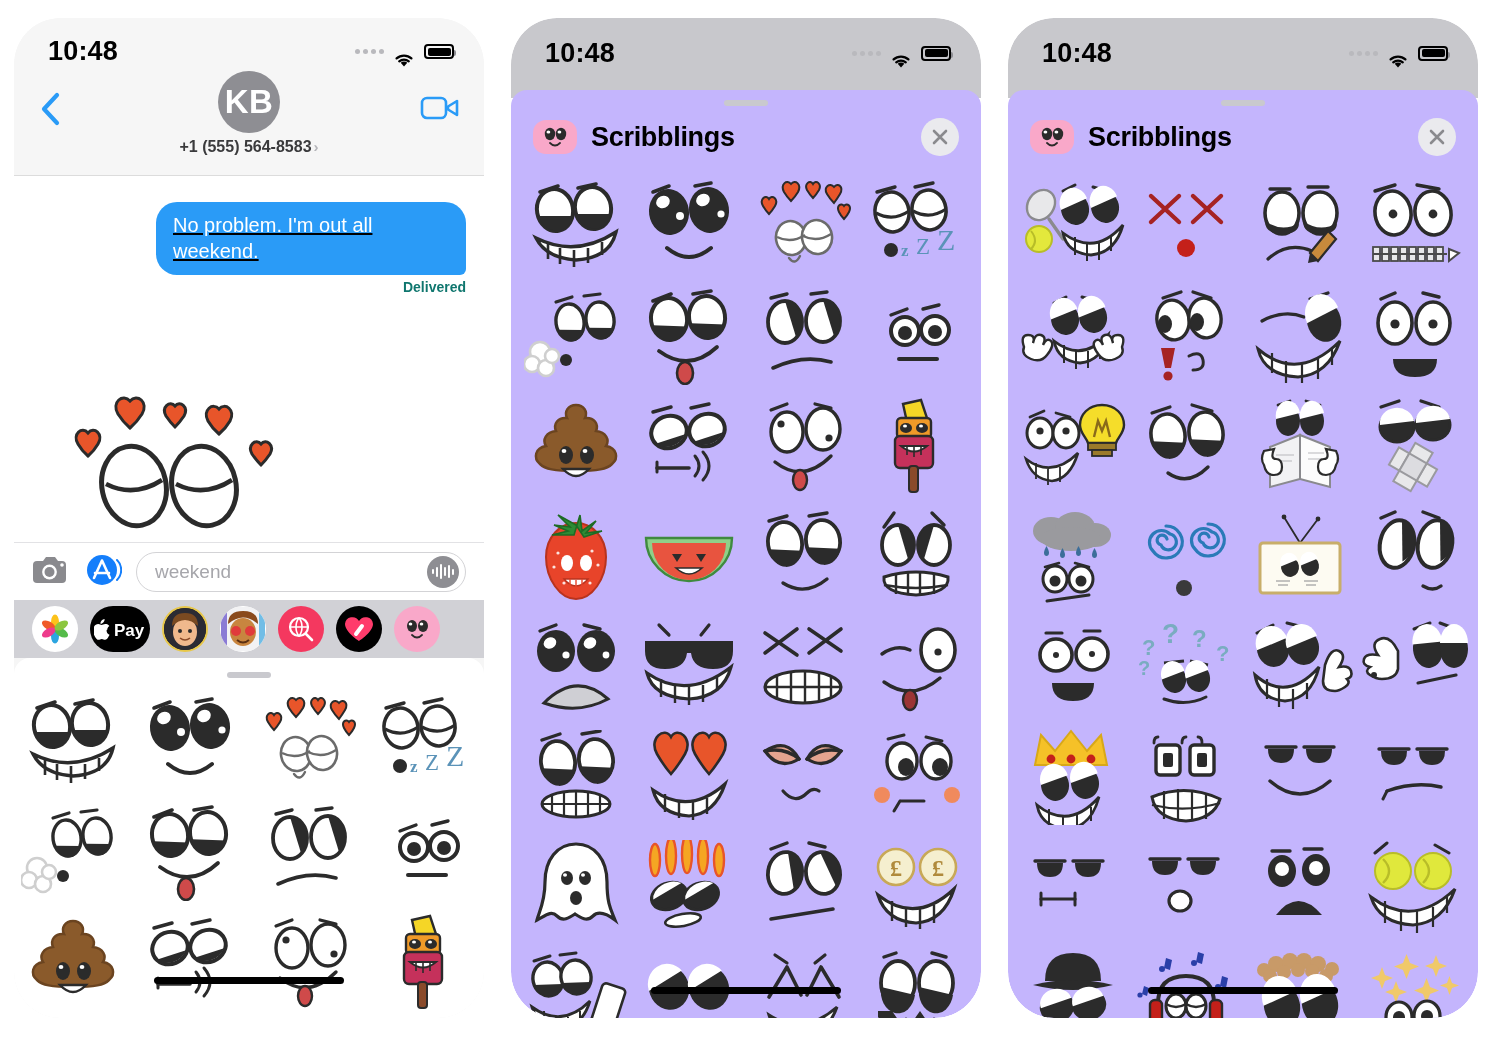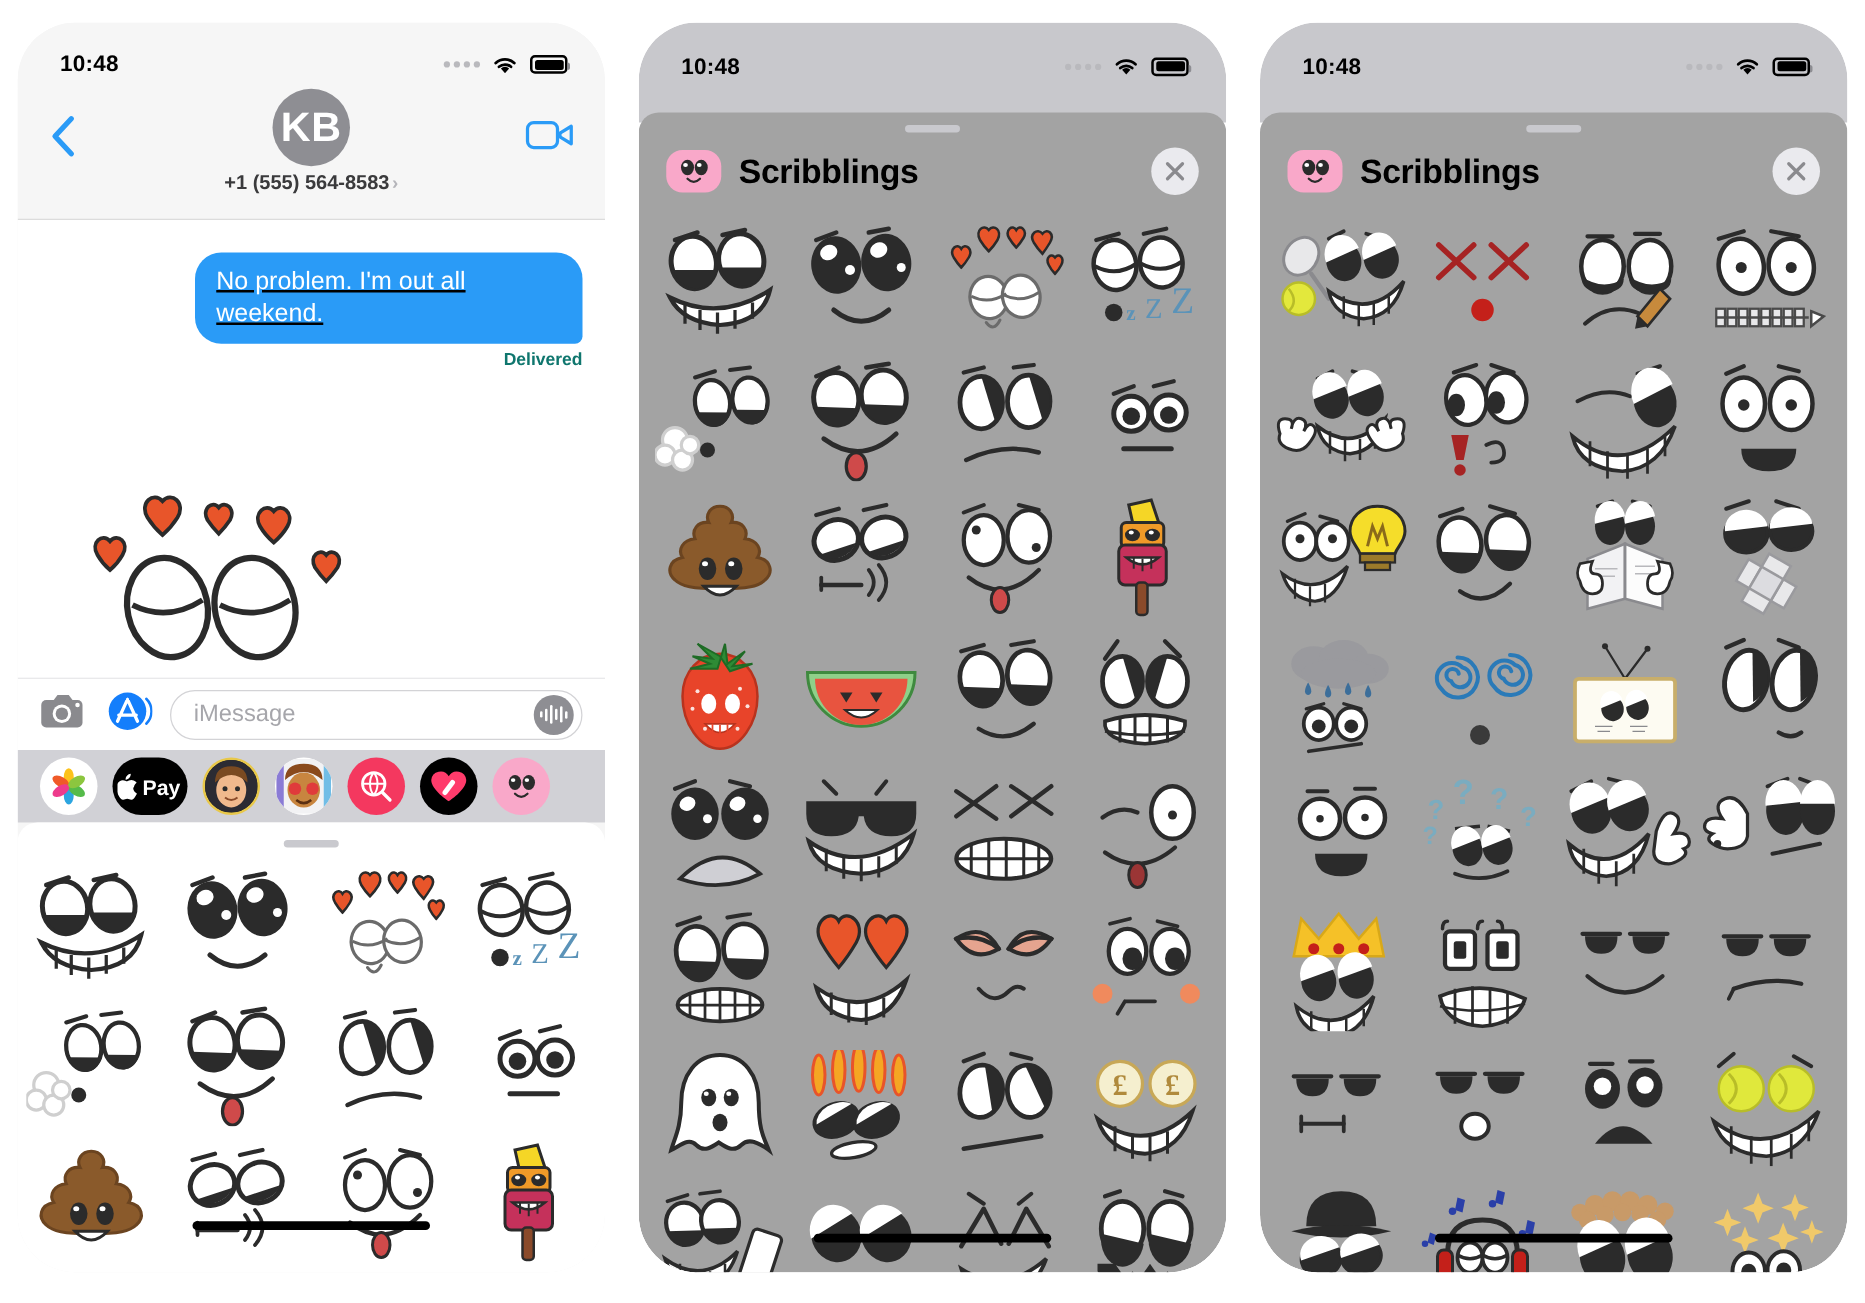--- a/index.html
+++ b/index.html
@@ -34,21 +34,21 @@
   }
 
   
   .statusbar {
     position: relative;
     height: 56px;
     display: flex;
     align-items: center;
     justify-content: space-between;
     padding: 14px 30px 0 34px;
-    font-size: 18px;
+    font-size: 27px;
     font-weight: bold;
     color: #000;
     letter-spacing: .2px;
   }
   .status-right { display: flex; align-items: center; gap: 9px; }
   .dots { display:flex; gap:3px; align-items:center; }
   .dots i { width:5px; height:5px; border-radius:50%; background:#b9b9bd; display:block; }
   .wifi { width:22px; height:16px; position: relative; }
   .batt {
     width: 30px; height: 15px;
@@ -196,21 +196,21 @@
 
   
   .sheet-top {
     background:#c8c8cc;
     height: 80px;
     position:relative;
   }
   .sheet {
     position:absolute;
     left:0; right:0; top: 72px; bottom:0;
-    background:#a3a3a3;
+    background:#c4b5fd;
     border-radius: 16px 16px 46px 46px;
     overflow:hidden;
   }
   .sheet-grabber {
     width:44px; height:6px; border-radius:3px; background:#c9c9ce;
     margin: 10px auto 0 auto;
   }
   .sheet-header {
     display:flex; align-items:center;
     padding: 12px 22px 10px 22px;
@@ -335,21 +335,21 @@
             </svg>
         </div>
         <div>
           <svg width="38" height="38" viewBox="0 0 38 38">
               <circle cx="18" cy="19" r="15" fill="#147efb"></circle>
               <path d="M18 9.5 10 27 M18 9.5 26 27 M11 22h14" stroke="#fff" stroke-width="2.6" stroke-linecap="round"></path>
               <path d="M33 9a14 14 0 0 1 0 20" stroke="#147efb" stroke-width="2" fill="none" stroke-linecap="round"></path>
             </svg>
         </div>
         <div class="imsg-field">
-          <span class="imsg-ph">iMessage</span>
+          <span class="imsg-ph">weekend</span>
           <span class="mic-btn">
             <span class="mic-bars">
                 <i style="height:5px"></i>
                 <i style="height:10px"></i>
                 <i style="height:15px"></i>
                 <i style="height:9px"></i>
                 <i style="height:13px"></i>
                 <i style="height:6px"></i>
               </span>
           </span>

